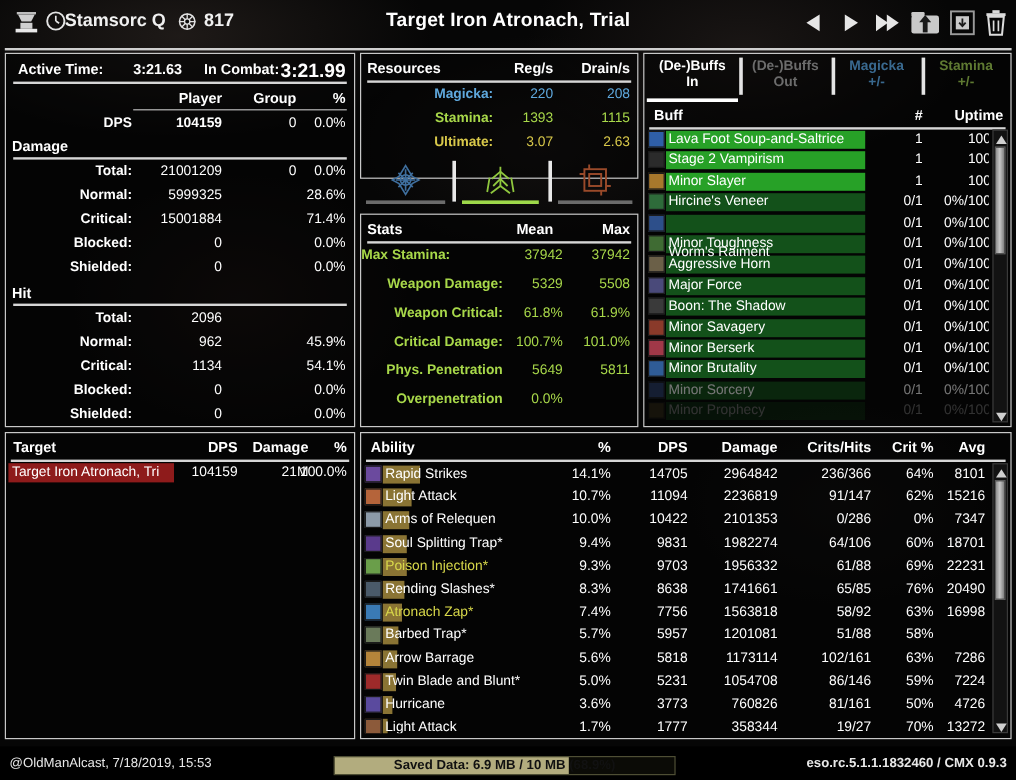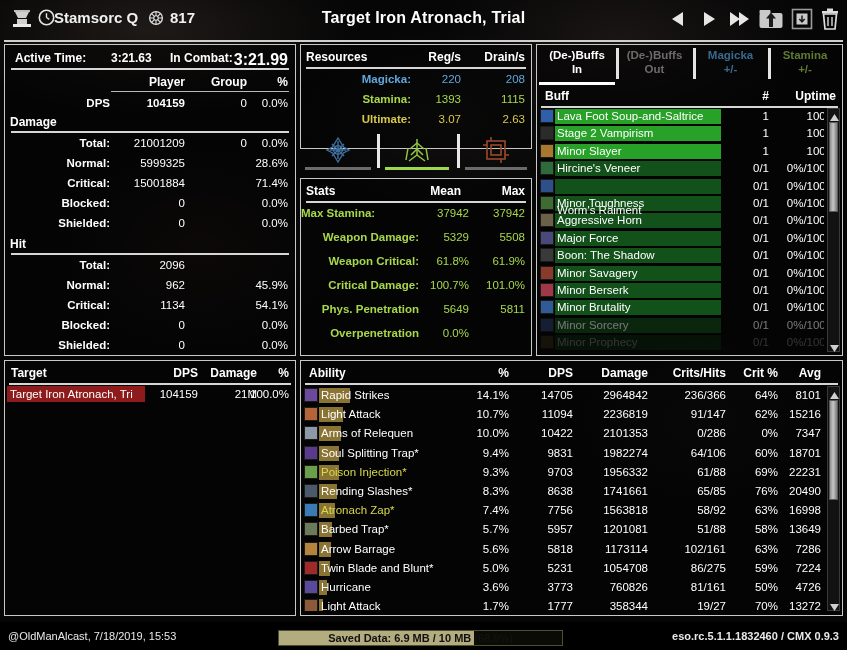--- a/index.html
+++ b/index.html
@@ -609,21 +609,20 @@
         </div>
         <div class="lrow" style="top:134.4px;height:19px;opacity:1;">
           <div class="ico" style="background:#6a7a5a;top:2px;"></div>
           <div class="bfill" style="top:2px;height:15px;width:13px;background:#8a7434;"></div>
           <div class="nm" style="top:3px;color:#ffffff;">Barbed Trap*</div>
           <div class="num" style="left:0;top:3px;width:208px;color:#ffffff;">5.7%</div>
           <div class="num" style="left:0;top:3px;width:272px;color:#ffffff;">5957</div>
           <div class="num" style="left:0;top:3px;width:347px;color:#ffffff;">1201081</div>
           <div class="num" style="left:0;top:3px;width:425px;color:#ffffff;">51/88</div>
           <div class="num" style="left:0;top:3px;width:477px;color:#ffffff;">58%</div>
-          <div class="num" style="left:0;top:3px;width:520px;color:#ffffff;">13649</div>
           <div class="num" style="left:0;top:3px;width:570px;color:#ffffff;">21406</div>
         </div>
         <div class="lrow" style="top:153.6px;height:19px;opacity:1;">
           <div class="ico" style="background:#b5843a;top:2px;"></div>
           <div class="bfill" style="top:2px;height:15px;width:12px;background:#8a7434;"></div>
           <div class="nm" style="top:3px;color:#ffffff;">Arrow Barrage</div>
           <div class="num" style="left:0;top:3px;width:208px;color:#ffffff;">5.6%</div>
           <div class="num" style="left:0;top:3px;width:272px;color:#ffffff;">5818</div>
           <div class="num" style="left:0;top:3px;width:347px;color:#ffffff;">1173114</div>
           <div class="num" style="left:0;top:3px;width:425px;color:#ffffff;">102/161</div>
@@ -631,21 +630,21 @@
           <div class="num" style="left:0;top:3px;width:520px;color:#ffffff;">7286</div>
           <div class="num" style="left:0;top:3px;width:570px;color:#ffffff;">11698</div>
         </div>
         <div class="lrow" style="top:172.79999999999998px;height:19px;opacity:1;">
           <div class="ico" style="background:#9e2a2a;top:2px;"></div>
           <div class="bfill" style="top:2px;height:15px;width:11px;background:#8a7434;"></div>
           <div class="nm" style="top:3px;color:#ffffff;">Twin Blade and Blunt*</div>
           <div class="num" style="left:0;top:3px;width:208px;color:#ffffff;">5.0%</div>
           <div class="num" style="left:0;top:3px;width:272px;color:#ffffff;">5231</div>
           <div class="num" style="left:0;top:3px;width:347px;color:#ffffff;">1054708</div>
-          <div class="num" style="left:0;top:3px;width:425px;color:#ffffff;">86/275</div>
+          <div class="num" style="left:0;top:3px;width:425px;color:#ffffff;">86/146</div>
           <div class="num" style="left:0;top:3px;width:477px;color:#ffffff;">59%</div>
           <div class="num" style="left:0;top:3px;width:520px;color:#ffffff;">7224</div>
           <div class="num" style="left:0;top:3px;width:570px;color:#ffffff;">12121</div>
         </div>
         <div class="lrow" style="top:192px;height:19px;opacity:1;">
           <div class="ico" style="background:#5a4a9e;top:2px;"></div>
           <div class="bfill" style="top:2px;height:15px;width:8px;background:#8a7434;"></div>
           <div class="nm" style="top:3px;color:#ffffff;">Hurricane</div>
           <div class="num" style="left:0;top:3px;width:208px;color:#ffffff;">3.6%</div>
           <div class="num" style="left:0;top:3px;width:272px;color:#ffffff;">3773</div>

